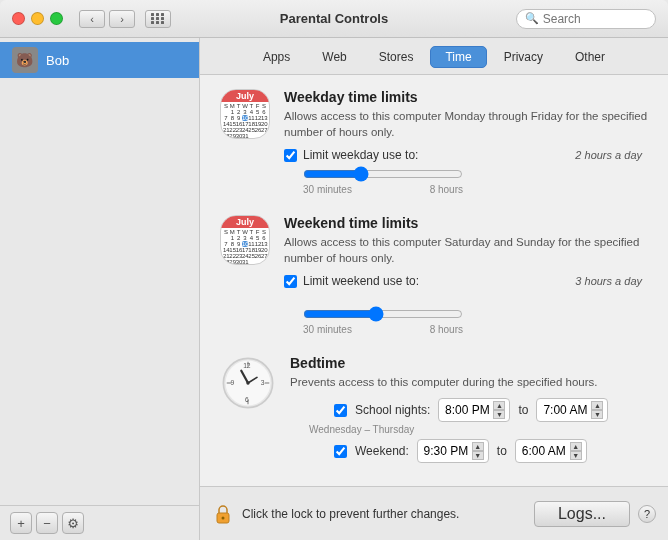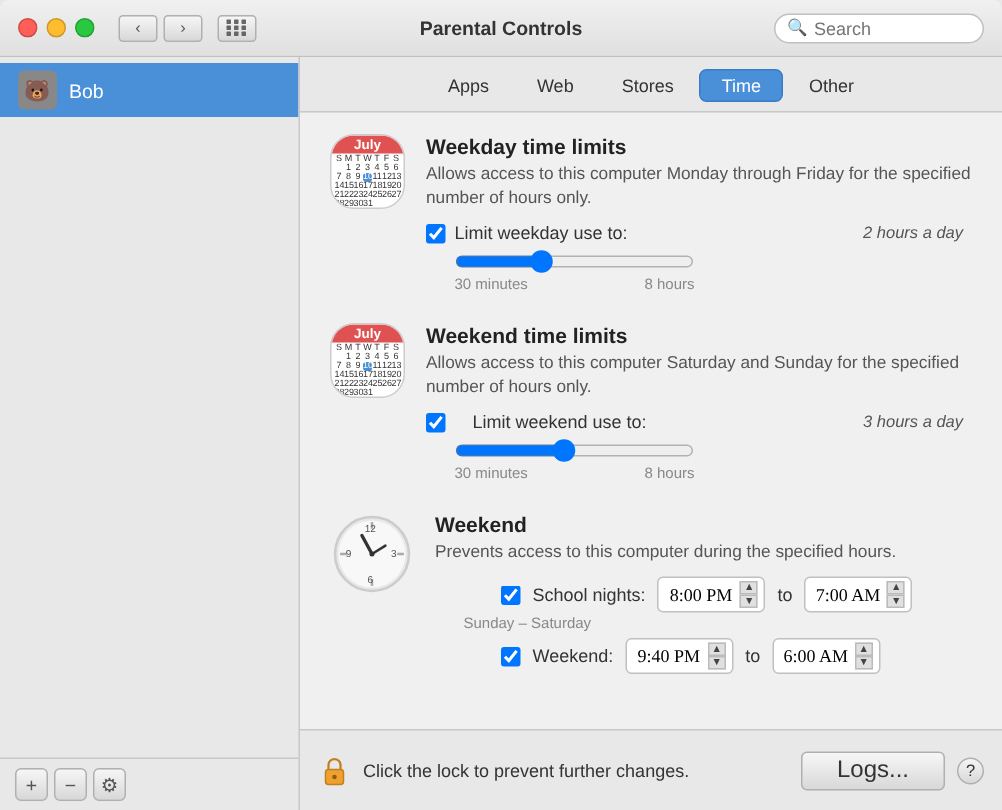--- a/index.html
+++ b/index.html
@@ -338,21 +338,20 @@
       margin-bottom: 4px;
     }
     .time-box {
       display: flex;
       align-items: center;
       border: 1px solid #c0c0c0;
       border-radius: 4px;
       background: #fff;
       padding: 2px 4px;
       width: 72px;
-      font-family: Liberation Serif, serif;
     }
     .time-value {
       font-size: 12px;
       flex: 1;
       text-align: center;
     }
     .time-stepper {
       display: flex;
       flex-direction: column;
       margin-left: 2px;
@@ -469,20 +468,21 @@
     </div>
   </div>
 
   <div class="content">
 
     <div class="tabs-bar">
       <div class="tab">Apps</div>
       <div class="tab">Web</div>
       <div class="tab">Stores</div>
       <div class="tab active">Time</div>
+      <div class="tab">Privacy</div>
       <div class="tab">Other</div>
     </div>
 
     <div class="content-scroll">
 
       <div class="section">
         <div class="cal-icon section-icon">
           <div class="cal-header">July</div>
           <div class="cal-body">
             <div class="cal-row">
@@ -618,21 +618,21 @@
                 <div class="cal-cell"></div>
                 <div class="cal-cell"></div>
                 <div class="cal-cell"></div>
             </div>
           </div>
         </div>
         <div class="section-body">
           <div class="section-title">Weekend time limits</div>
           <div class="section-desc">Allows access to this computer Saturday and Sunday for the specified number of hours only.</div>
           <div class="slider-container">
-            <div style="display:flex;align-items:center;gap:18px;margin-bottom:2px;">
+            <div style="display:flex;align-items:center;gap:6px;margin-bottom:16px;">
               <input type="checkbox" checked="" style="">
               <span class="checkbox-label">Limit weekend use to:</span>
               <span class="slider-value-label" style="margin-left:auto;font-size:11px;color:#555;">3 hours a day</span>
             </div>
             <div style="display:flex;align-items:center;gap:4px;padding-left:19px;">
               <input type="range" min="0" max="100" value="45" style="width: 160px;">
             </div>
             <div style="display:flex;justify-content:space-between;width:160px;margin-left:19px;font-size:10px;color:#888;">
               <span>30 minutes</span>
               <span>8 hours</span>
@@ -656,21 +656,21 @@
           <line x1="25" y1="25" x2="33" y2="20" stroke="#333" stroke-width="1.5" stroke-linecap="round"></line>
           <circle cx="25" cy="25" r="1.5" fill="#333"></circle>
 
           <text x="24" y="12" font-size="6" text-anchor="middle" fill="#555">12</text>
           <text x="38" y="27" font-size="6" text-anchor="middle" fill="#555">3</text>
           <text x="24" y="42" font-size="6" text-anchor="middle" fill="#555">6</text>
           <text x="11" y="27" font-size="6" text-anchor="middle" fill="#555">9</text>
         </svg>
 
         <div class="section-body">
-          <div class="section-title">Weekend</div>
+          <div class="section-title">Bedtime</div>
           <div class="section-desc">Prevents access to this computer during the specified hours.</div>
 
           <div class="bedtime-rows">
 
             <div class="bedtime-row">
               <input type="checkbox" checked="" style="">
               <span class="checkbox-label">School nights:</span>
               <div class="time-box">
                 <span class="time-value">8:00 PM</span>
                 <div class="time-stepper">
@@ -680,27 +680,27 @@
               </div>
               <span class="to-label">to</span>
               <div class="time-box">
                 <span class="time-value">7:00 AM</span>
                 <div class="time-stepper">
                   <div class="stepper-btn">▲</div>
                   <div class="stepper-btn">▼</div>
                 </div>
               </div>
             </div>
-            <div class="bedtime-sublabel">Sunday – Saturday</div>
+            <div class="bedtime-sublabel">Wednesday – Thursday</div>
 
             <div class="bedtime-row">
               <input type="checkbox" checked="" style="">
               <span class="checkbox-label">Weekend:</span>
               <div class="time-box">
-                <span class="time-value">9:40 PM</span>
+                <span class="time-value">9:30 PM</span>
                 <div class="time-stepper">
                   <div class="stepper-btn">▲</div>
                   <div class="stepper-btn">▼</div>
                 </div>
               </div>
               <span class="to-label">to</span>
               <div class="time-box">
                 <span class="time-value">6:00 AM</span>
                 <div class="time-stepper">
                   <div class="stepper-btn">▲</div>

